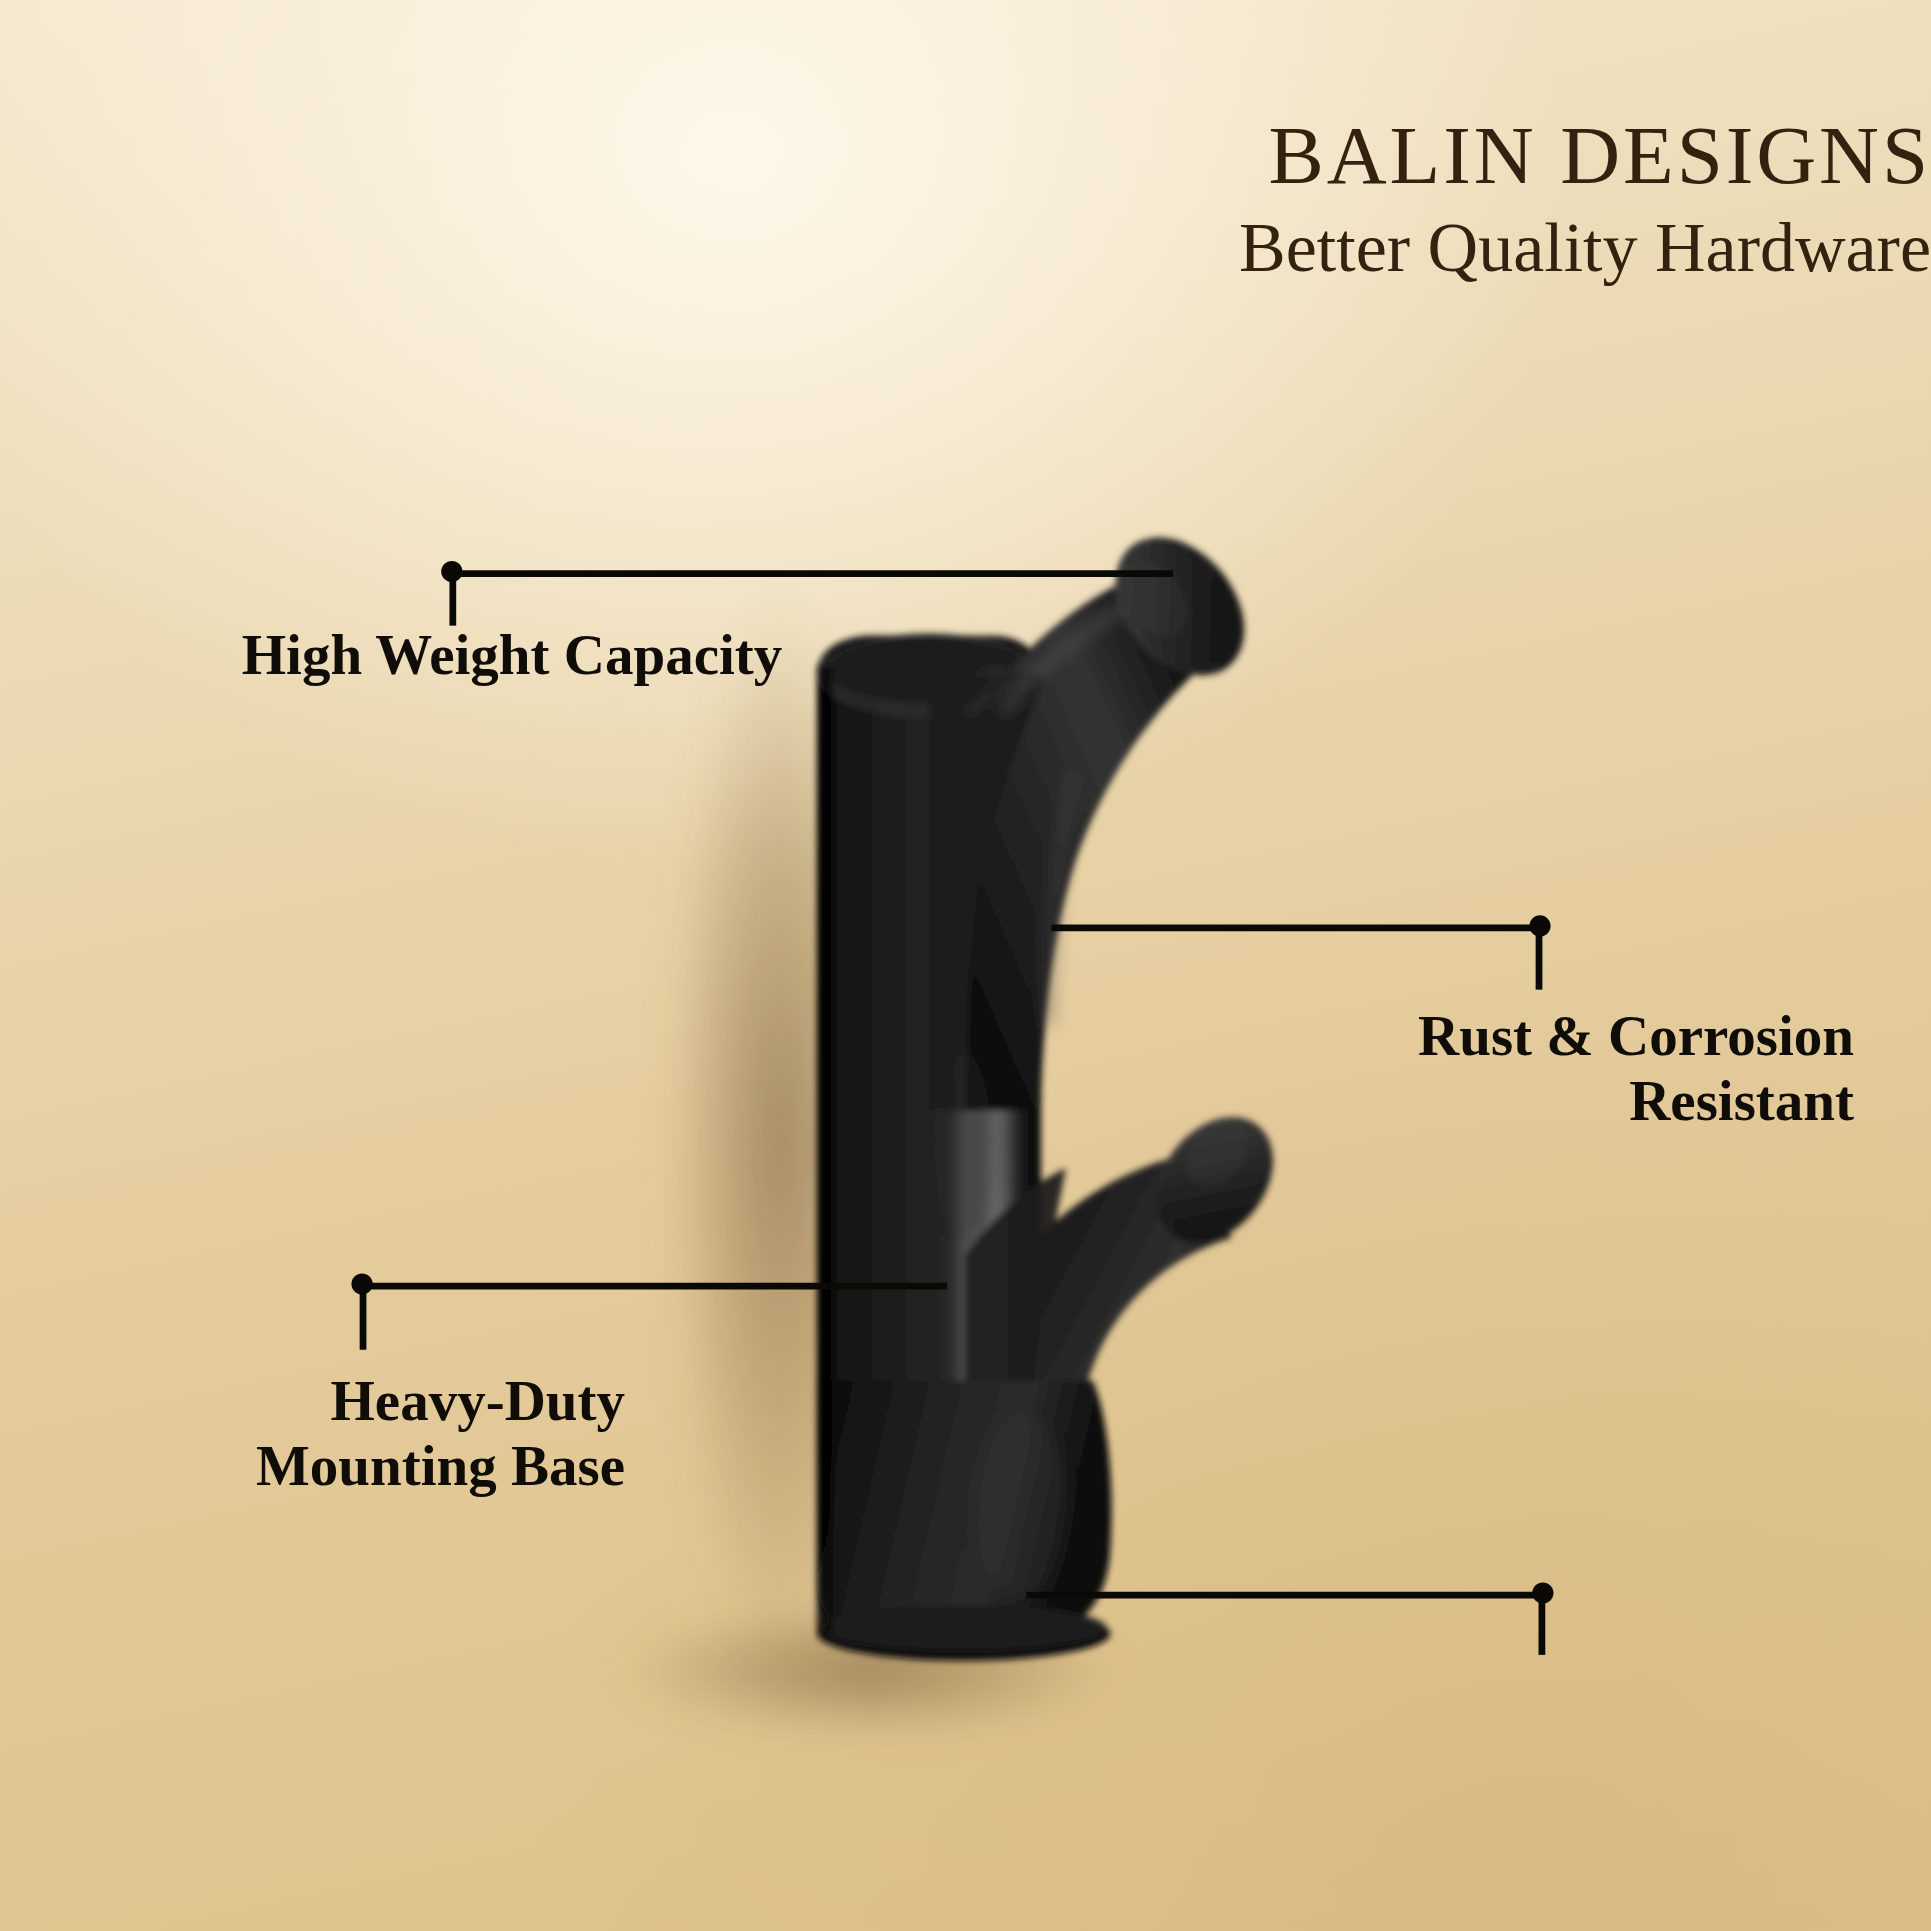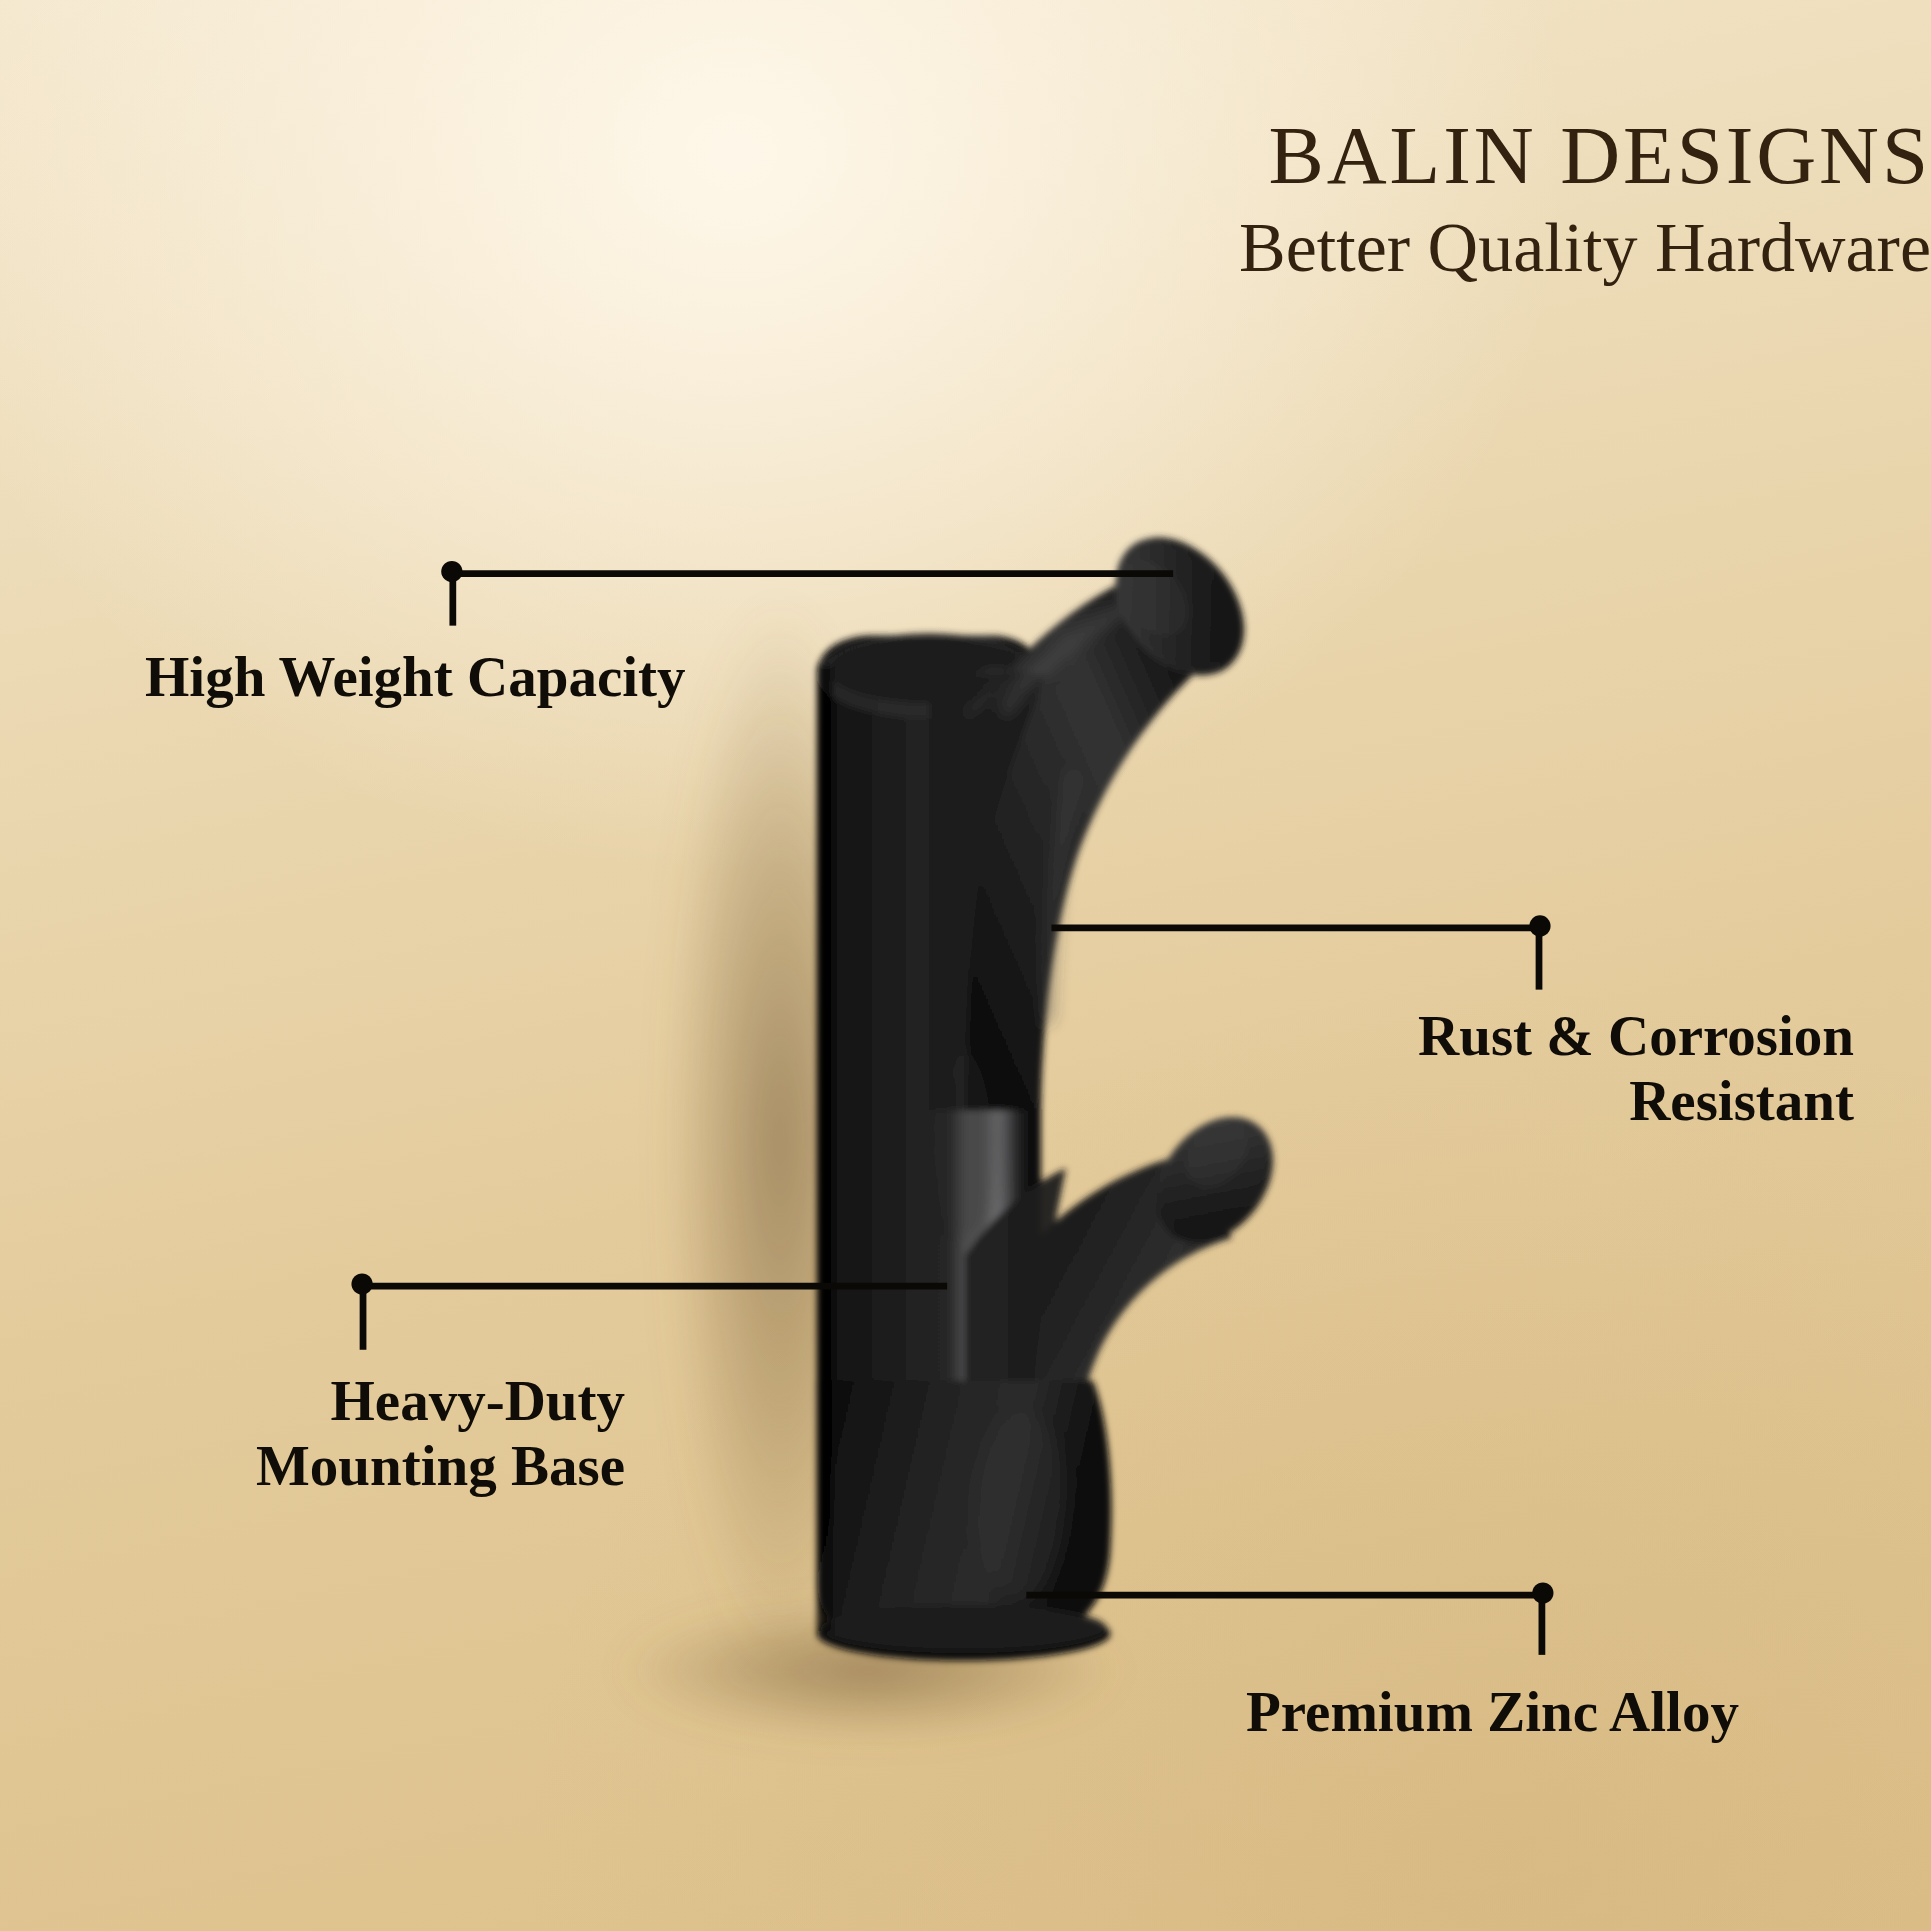--- a/index.html
+++ b/index.html
@@ -89,23 +89,23 @@
     line-height: 1.14;
     font-weight: 700;
     z-index: 7;
     white-space: pre-line;
   }
   .callout.lead-left   { text-align: left; }
   .callout.lead-center { text-align: center; }
 
   #label-capacity {
     left: 145px;
-    top: 645px;
+    top: 623px;
     width: 734px;
-    text-align: left;
+    text-align: center;
   }
   #label-rust {
     left: 1236px;
     top: 1004px;
     width: 618px;
     text-align: right;
   }
   #label-mounting {
     left: 104px;
     top: 1369px;
@@ -321,16 +321,15 @@
   </div>
 
   <div class="callout lead-left" id="label-capacity">High Weight Capacity</div>
 
   <div class="callout lead-center" id="label-rust">Rust &amp; Corrosion
 Resistant</div>
 
   <div class="callout lead-center" id="label-mounting">Heavy-Duty
 Mounting Base</div>
 
-  <div class="callout lead-left" id="label-zinc">Premium Zinc Alloy</div>
 
 </div>
 
 
 </body></html>

